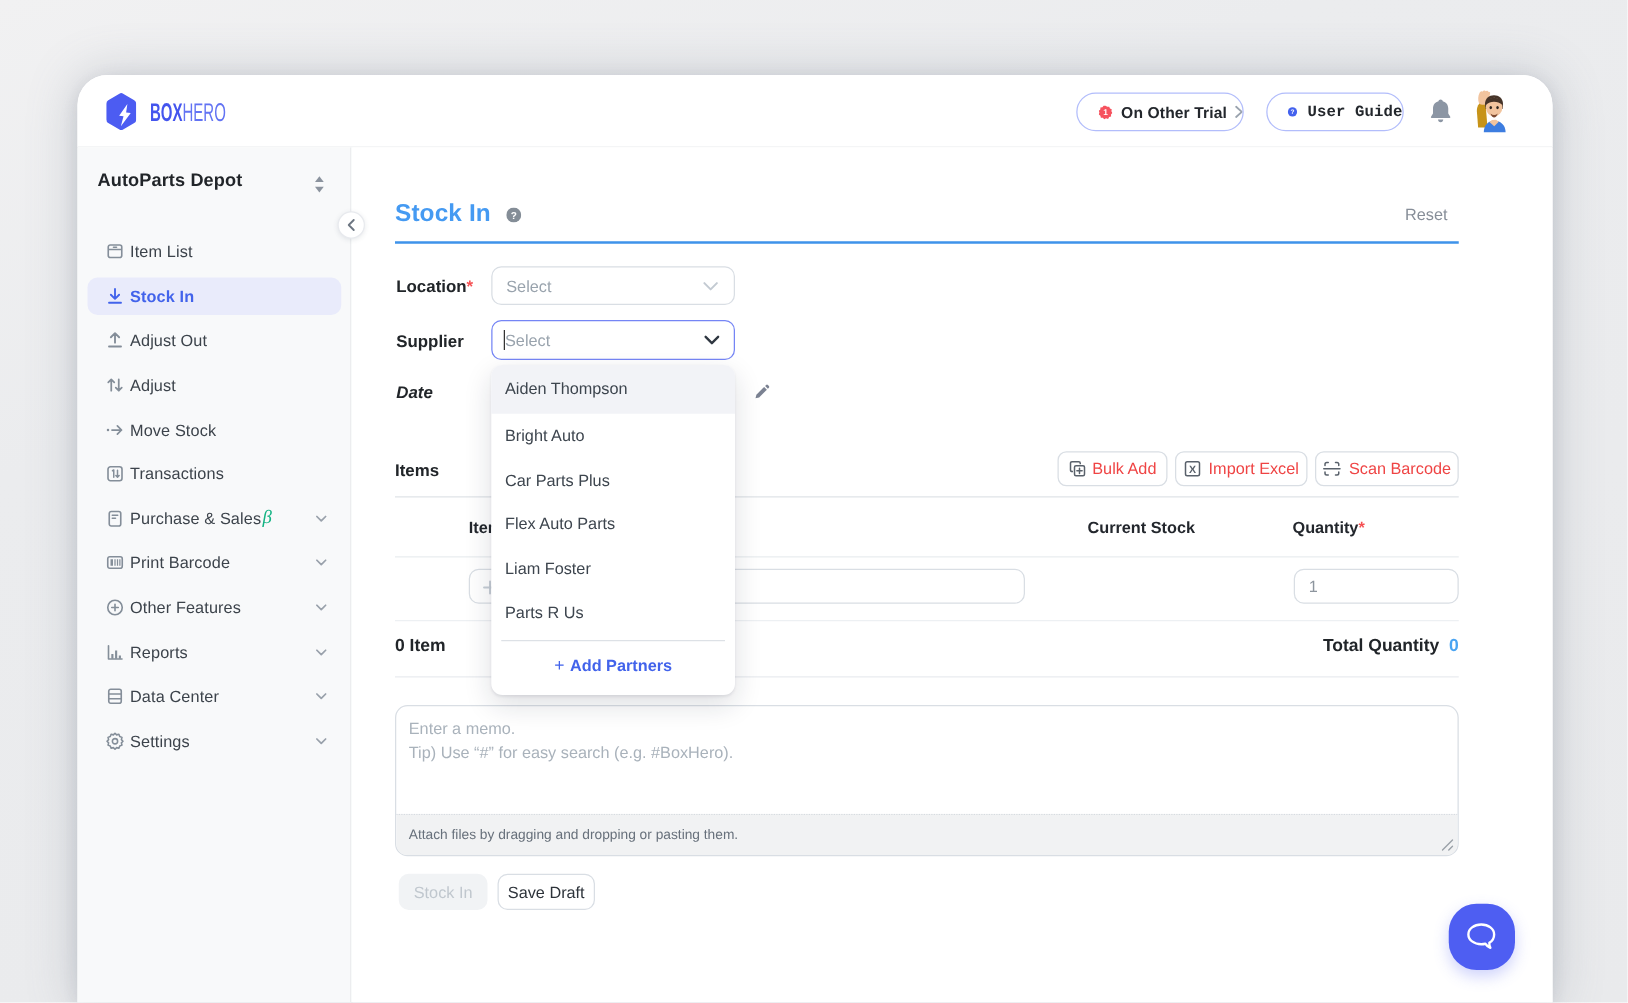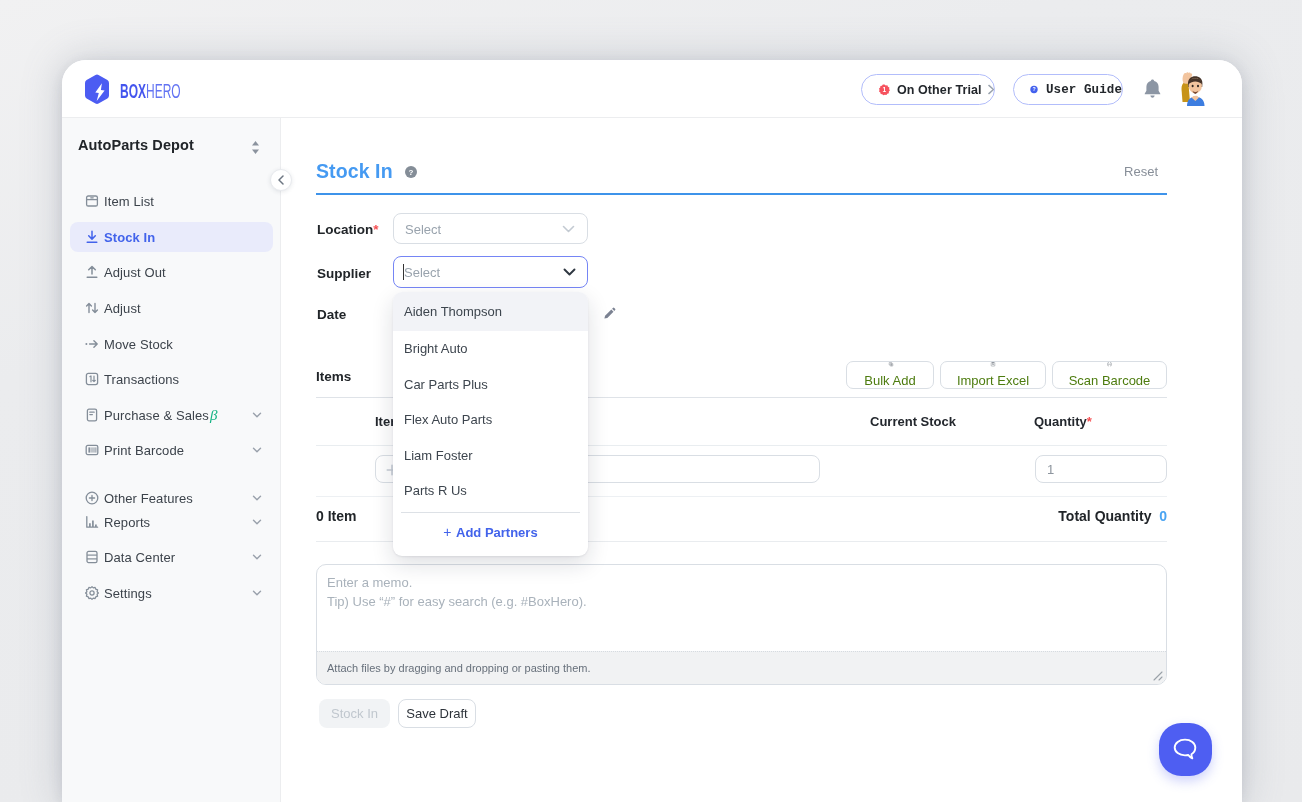--- a/index.html
+++ b/index.html
@@ -15,21 +15,21 @@
 .nav-item .ic { position:absolute; left:14px; top:50%; transform:translateY(-50%); width:16px; height:16px; }
 .nav-item.sel { background:#e9ebfb; border-radius:8px; }
 .nav-item.sel .txt { color:#4263eb; font-weight:600; }
 .nav-chev { position:absolute; right:10px; top:50%; transform:translateY(-50%); width:12px; height:12px; }
 .pill { position:absolute; top:14px; height:31px; border:1px solid #b2bdfb; border-radius:16px; background:#fff; display:flex; align-items:center; }
 .pill .t { white-space:nowrap; font-size:12.5px; font-weight:600; color:#23272c; letter-spacing:0.1px; }
 .sel-box { position:absolute; left:331px; width:195px; border:1px solid #d9dee4; border-radius:8px; background:#fff; }
 .sel-box .ph { position:absolute; left:11px; top:50%; transform:translateY(-50%); font-size:13px; color:#99a3ad; }
 .lbl { position:absolute; left:255px; font-size:13.5px; font-weight:600; color:#212529; transform:translateY(-50%); }
 .red { color:#f54f52; }
-.hbtn { position:absolute; top:301px; height:27.5px; border:1px solid #d9dee4; border-radius:7px; background:#fff; display:flex; align-items:center; justify-content:center; gap:6px; font-size:13px; color:#4d7c0f; font-weight:500;flex-direction:column; }
+.hbtn { position:absolute; top:301px; height:27.5px; border:1px solid #d9dee4; border-radius:7px; background:#fff; display:flex; align-items:center; justify-content:center; gap:6px; font-size:13px; color:#ef4444; font-weight:500; }
 .inp { position:absolute; border:1px solid #d9dee4; border-radius:8px; background:#fff; }
 .dd { position:absolute; left:331px; top:232px; width:195px; height:264px; background:#fff; border-radius:9px; box-shadow:0 1px 2px rgba(20,30,50,0.08), 0 8px 22px rgba(20,30,50,0.14); z-index:40; }
 .dd .opt { position:absolute; left:0; width:195px; height:35px; }
 .dd .opt span { position:absolute; left:11px; top:50%; transform:translateY(-50%); font-size:13px; color:#3d454e; }
 </style>
 </head>
 <body>
 <div class="card">
   <div class="topbar">
 
@@ -144,21 +144,21 @@
           <rect x="4.4" y="5.4" width="2" height="5.2" fill="#848e99"></rect>
           <line x1="8" y1="5.4" x2="8" y2="10.6" stroke="#848e99" stroke-width="1"></line>
           <line x1="10" y1="5.4" x2="10" y2="10.6" stroke="#848e99" stroke-width="1"></line>
           <line x1="11.9" y1="5.4" x2="11.9" y2="10.6" stroke="#848e99" stroke-width="1"></line>
         </svg>
       <span class="txt">Print Barcode</span>
       <svg class="nav-chev" viewBox="0 0 12 12">
           <path d="M2.5 4.2 L6 7.7 L9.5 4.2" fill="none" stroke="#99a1ab" stroke-width="1.4" stroke-linecap="round" stroke-linejoin="round"></path>
         </svg>
     </div>
-    <div class="nav-item" style="top:365px;">
+    <div class="nav-item" style="top:353px;">
       <svg class="ic" viewBox="0 0 16 16">
           <circle cx="8" cy="8" r="5.8" fill="none" stroke="#848e99" stroke-width="1.3"></circle>
           <path d="M8 5.4 V10.6 M5.4 8 H10.6" fill="none" stroke="#848e99" stroke-width="1.3" stroke-linecap="round"></path>
         </svg>
       <span class="txt">Other Features</span>
       <svg class="nav-chev" viewBox="0 0 12 12">
           <path d="M2.5 4.2 L6 7.7 L9.5 4.2" fill="none" stroke="#99a1ab" stroke-width="1.4" stroke-linecap="round" stroke-linejoin="round"></path>
         </svg>
     </div>
     <div class="nav-item" style="top:389px;">
@@ -216,21 +216,21 @@
 
     <div class="lbl" style="top:212.5px;">Supplier</div>
     <div class="sel-box" style="top:196px;height:32px;border:1.5px solid #7585f5;">
       <span class="ph" style="left:10px;">Select</span>
       <div class="abs" style="left:9px;top:7px;width:1px;height:16px;background:#333;"></div>
       <svg class="abs" style="right:11px;top:11px;" width="13" height="9" viewBox="0 0 13 9">
           <path d="M1.5 1.5 L6.5 6.5 L11.5 1.5" fill="none" stroke="#2f3741" stroke-width="1.9" stroke-linecap="round" stroke-linejoin="round"></path>
         </svg>
     </div>
 
-    <div class="lbl" style="top:253.5px;">Date</div>
+    <div class="lbl" style="top:253.5px;font-style:italic;">Date</div>
     <svg class="abs" style="left:541px;top:246px;" width="14" height="14" viewBox="0 0 14 14">
         <path d="M1.4 12.6 L2.1 9.7 L8.3 3.5 L10.5 5.7 L4.3 11.9 L1.4 12.6 Z" fill="#7b8292"></path>
         <path d="M9.1 2.7 L9.9 1.9 Q10.6 1.2 11.3 1.9 L12.1 2.7 Q12.8 3.4 12.1 4.1 L11.3 4.9 Z" fill="#7b8292"></path>
       </svg>
 
     <div class="lbl" style="left:254px;top:316px;">Items</div>
     <div class="hbtn" style="left:784px;width:88px;">
       <svg width="14" height="14" viewBox="0 0 14 14" style="margin-right:-1px;">
           <path d="M3.4 9.2 H2.6 Q1.4 9.2 1.4 8 V2.6 Q1.4 1.4 2.6 1.4 H8 Q9.2 1.4 9.2 2.6 V3.4" fill="none" stroke="#59616b" stroke-width="1.2"></path>
           <rect x="4.6" y="4.6" width="8" height="8" rx="1.2" fill="none" stroke="#59616b" stroke-width="1.2"></rect>

